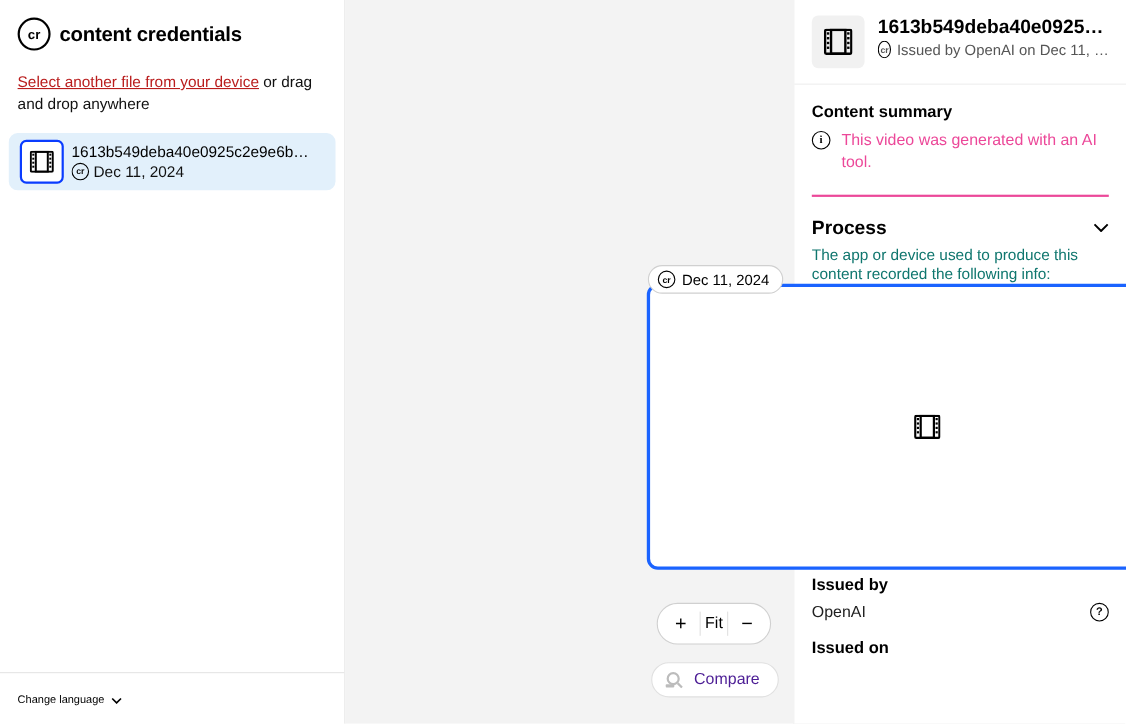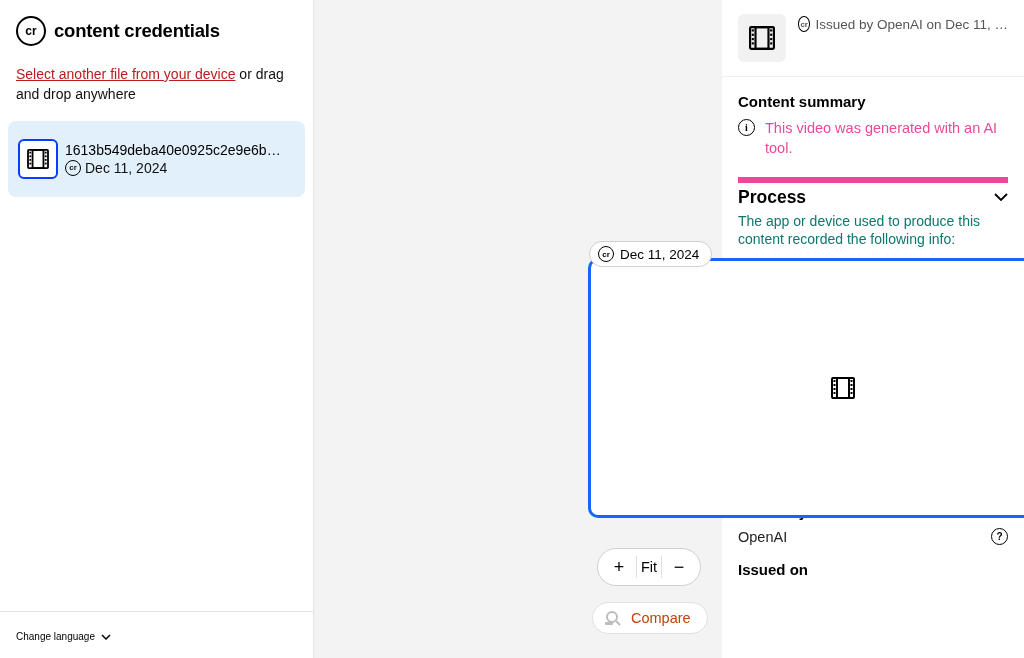--- a/index.html
+++ b/index.html
@@ -8,49 +8,49 @@
 
   
   .sidebar { width: 314px; height: 100%; border-right: 1px solid #e5e5e5; display: flex; flex-direction: column; }
   .sb-header { padding: 16px 16px 10px 16px; }
   .brand { display: flex; align-items: center; gap: 8px; }
   .brand-logo { width: 30px; height: 30px; border: 2px solid #000; border-radius: 50%; display: flex; align-items: center; justify-content: center; font-size: 12px; font-weight: 600; }
   .brand-title { font-size: 18.5px; font-weight: 700; letter-spacing: -0.2px; }
   .file-prompt { margin-top: 18px; font-size: 14px; line-height: 1.45; color: #111; }
   .file-prompt a { color: #b91c1c; text-decoration: underline; }
   .file-list { padding: 6px 8px 0 8px; }
-  .file-item { display: flex; align-items: center; gap: 7px; padding: 18px 10px; border-radius: 8px; background: #e2f0fb; cursor: pointer; }
+  .file-item { display: flex; align-items: center; gap: 7px; padding: 6px 10px; border-radius: 8px; background: #e2f0fb; cursor: pointer; }
   .file-thumb { width: 40px; height: 40px; border: 2px solid #0a3cff; border-radius: 6px; display: flex; align-items: center; justify-content: center; background: #fff; }
   .file-text { overflow: hidden; }
   .file-name { font-size: 14px; font-weight: 500; white-space: nowrap; overflow: hidden; text-overflow: ellipsis; max-width: 220px; }
   .file-date-row { display: flex; align-items: center; gap: 4px; margin-top: 2px; font-size: 14px; color: #111; }
   .cr-badge { width: 16px; height: 16px; border: 1.5px solid #000; border-radius: 50%; display: inline-flex; align-items: center; justify-content: center; font-size: 8px; font-weight: 700; }
   .sb-footer { margin-top: auto; border-top: 1px solid #e5e5e5; padding: 14px 16px; }
   .lang { display: inline-flex; align-items: center; gap: 6px; font-size: 10px; cursor: pointer; }
 
   
   .canvas { flex: 1; position: relative; background: #f3f3f3; }
   .preview { position: absolute; left: 274px; top: 258px; width: 510px; height: 260px; border: 3px solid #1a63ff; border-radius: 10px; background: #fff; }
   .preview-film { position: absolute; top: 50%; left: 50%; transform: translate(-50%,-50%); width: 24px; height: 22px; }
   .date-chip { position: absolute; top: -20px; left: -2px; background: #fff; border: 1px solid #d0d0d0; border-radius: 999px; padding: 4px 12px 4px 8px; font-size: 13.5px; display: flex; align-items: center; gap: 6px; }
 
   .zoom { position: absolute; left: 283px; bottom: 72px; background: #fff; border: 1px solid #d0d0d0; border-radius: 999px; display: flex; align-items: center; padding: 4px 6px; gap: 2px; }
   .zoom button { background: none; border: none; width: 30px; height: 28px; font-size: 18px; cursor: pointer; display: flex; align-items: center; justify-content: center; }
   .zoom .fit { font-size: 14.5px; font-weight: 500; padding: 0 4px; border-left: 1px solid #e0e0e0; border-right: 1px solid #e0e0e0; height: 22px; display: flex; align-items: center; }
 
-  .compare { position: absolute; left: 278px; bottom: 24px; background: #fff; border: 1px solid #e0e0e0; border-radius: 999px; padding: 7px 16px 7px 12px; font-size: 14.5px; color: #c2410c; display: flex; align-items: center; gap: 8px; cursor: not-allowed; }
+  .compare { position: absolute; left: 278px; bottom: 24px; background: #fff; border: 1px solid #e0e0e0; border-radius: 999px; padding: 7px 16px 7px 12px; font-size: 14.5px; color: #4c1d95; display: flex; align-items: center; gap: 8px; cursor: not-allowed; }
 
   
   .panel { width: 302px; height: 100%; background: #fff; overflow: hidden; display: flex; flex-direction: column; box-shadow: -1px 0 0 #e5e5e5; }
   .panel-head { padding: 14px 16px 14px 16px; border-bottom: 1px solid #eee; display: flex; gap: 12px; }
   .panel-thumb { width: 48px; height: 48px; background: #f1f1f1; border-radius: 6px; display: flex; align-items: center; justify-content: center; flex-shrink: 0; }
   .panel-title { font-size: 17.5px; font-weight: 700; white-space: nowrap; overflow: hidden; text-overflow: ellipsis; }
   .panel-sub { display: flex; align-items: center; gap: 5px; font-size: 13.5px; color: #555; margin-top: 2px; white-space: nowrap; overflow: hidden; text-overflow: ellipsis; }
   .panel-body { padding: 16px 16px 0 16px; overflow-y: auto; }
-  .section { border-bottom: 6px solid #ec4899; padding-bottom: 18px; margin-bottom: 4px; }
+  .section { border-bottom: 2px solid #ec4899; padding-bottom: 18px; margin-bottom: 18px; }
   .sec-title-row { display: flex; align-items: center; justify-content: space-between; text-align: center; }
   .sec-title { font-size: 17.5px; font-weight: 700; }
   .sec-desc { font-size: 14px; color: #0f766e; margin-top: 4px; line-height: 1.35; }
   .sub-h { font-size: 15px; font-weight: 700; margin-top: 16px; }
   .sub-v { font-size: 14.5px; color: #222; margin-top: 8px; }
   .sub-v-row { display: flex; align-items: center; gap: 8px; }
   .summary-row { display: flex; gap: 10px; margin-top: 8px; }
   .info-circle { width: 17px; height: 17px; border: 1.5px solid #000; border-radius: 50%; display: inline-flex; align-items: center; justify-content: center; font-size: 10px; font-weight: 700; font-family: serif; flex-shrink: 0; margin-top: 1px; }
   .chev { width: 14px; }
   .help-circle { width: 17px; height: 17px; border: 1.5px solid #000; border-radius: 50%; display: inline-flex; align-items: center; justify-content: center; font-size: 10px; font-weight: 700; }
@@ -157,20 +157,21 @@
             <rect x="2.5" y="7" width="2" height="2" fill="#000"></rect>
             <rect x="2.5" y="11" width="2" height="2" fill="#000"></rect>
             <rect x="2.5" y="15" width="2" height="2" fill="#000"></rect>
             <rect x="19.5" y="3" width="2" height="2" fill="#000"></rect>
             <rect x="19.5" y="7" width="2" height="2" fill="#000"></rect>
             <rect x="19.5" y="11" width="2" height="2" fill="#000"></rect>
             <rect x="19.5" y="15" width="2" height="2" fill="#000"></rect>
           </svg>
       </div>
       <div style="min-width:0;flex:1">
+        <div class="panel-title">1613b549deba40e0925…</div>
         <div class="panel-sub">
           <span class="cr-badge">cr</span>
           <span>Issued by OpenAI on Dec 11, …</span>
         </div>
       </div>
     </div>
 
     <div class="panel-body">
 
       <div class="section">

